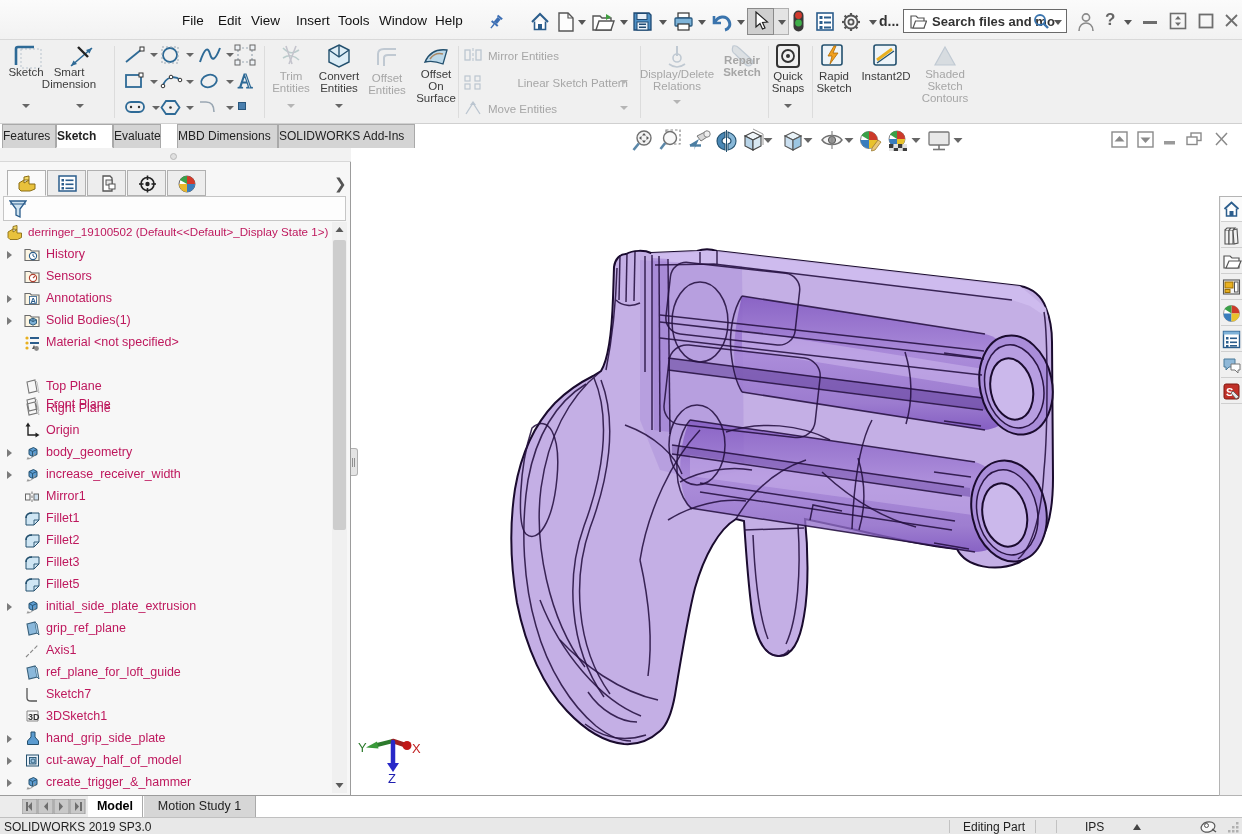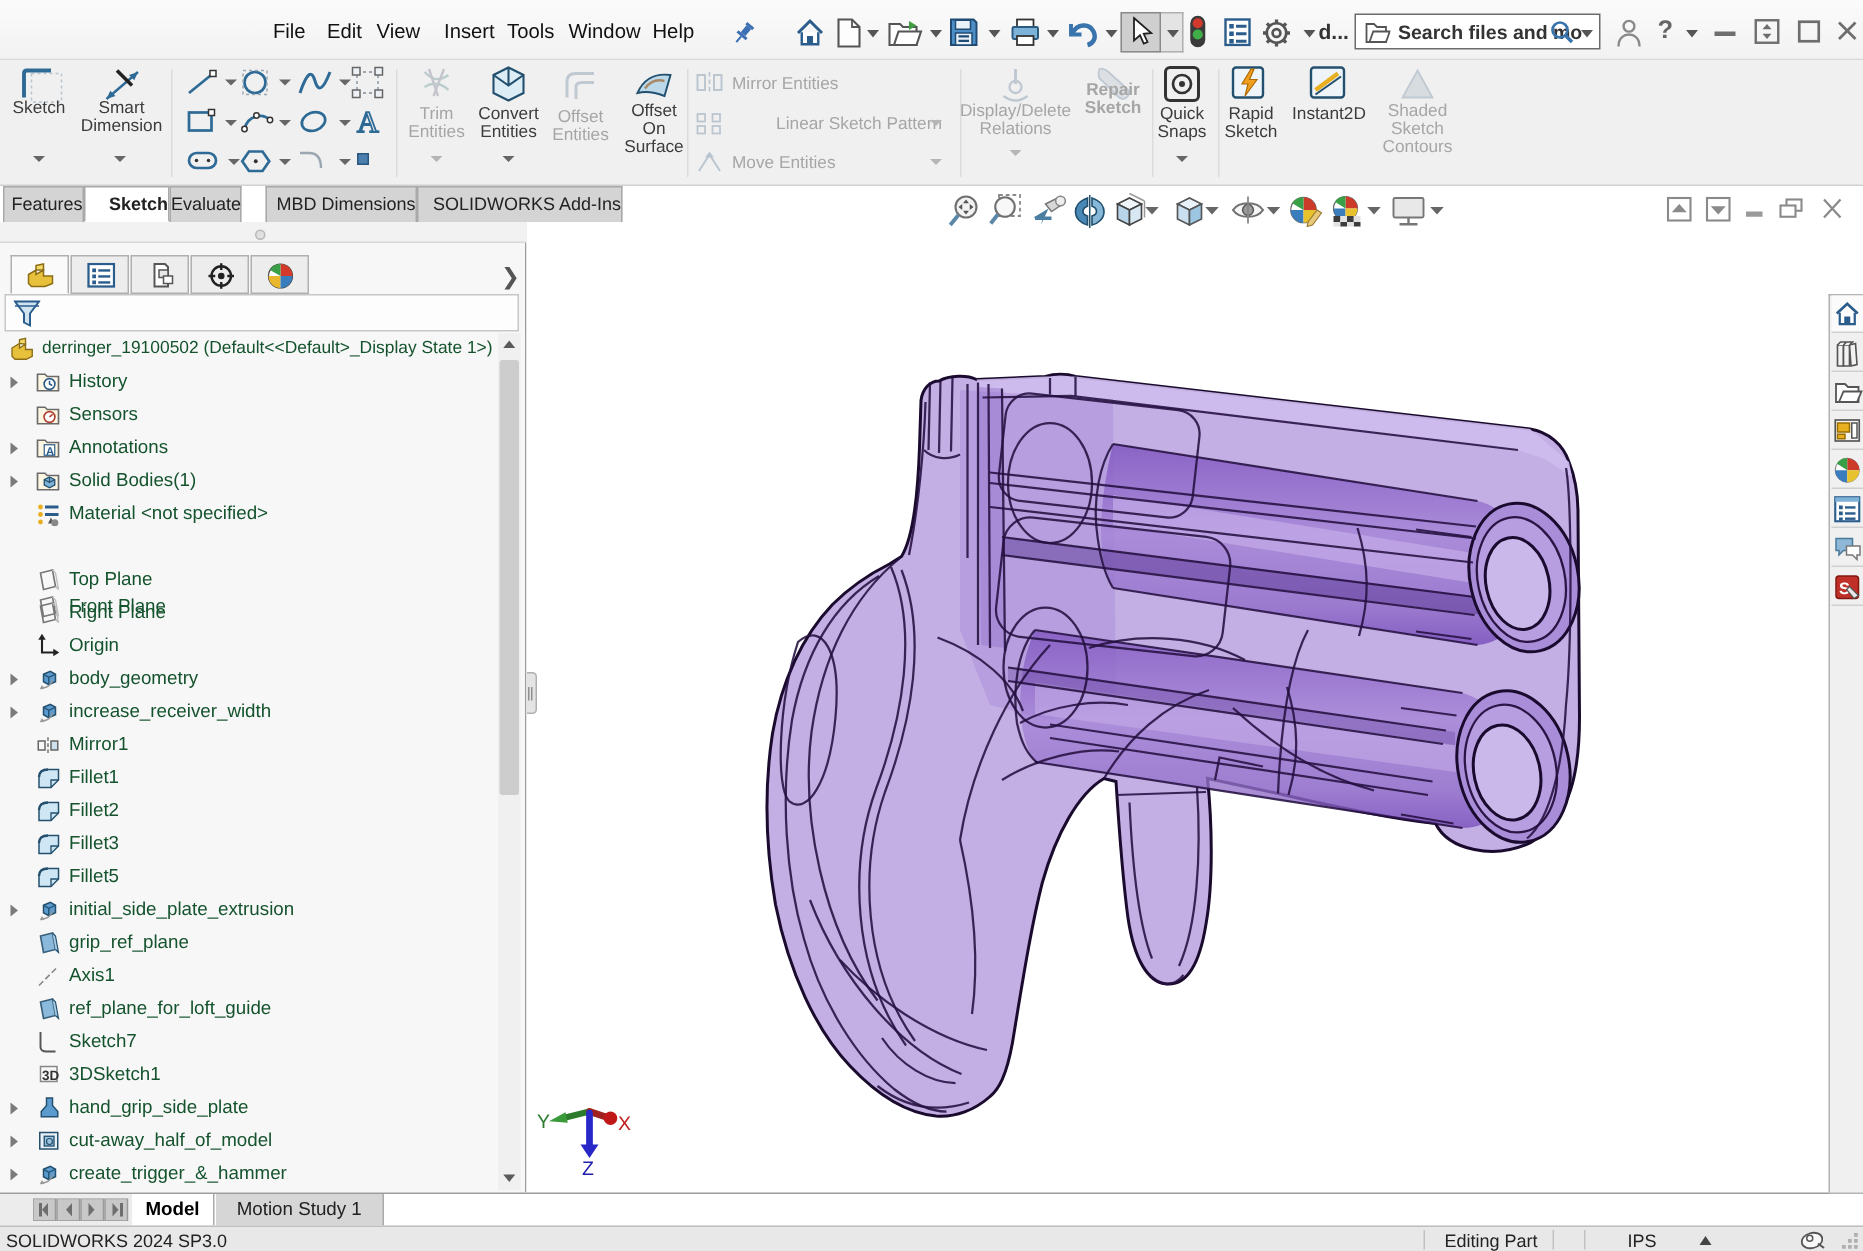--- a/index.html
+++ b/index.html
@@ -25,32 +25,32 @@
   .rlabel { position:absolute; font-size:11.5px; color:#3c3c3c; text-align:center; line-height:12px; }
   .rgray { color:#a6a6a6; }
   .rsep { position:absolute; top:6px; height:72px; width:1px; background:#dcdcdc; }
   .rdrop { position:absolute; width:0; height:0; border-left:4px solid transparent;
     border-right:4px solid transparent; border-top:4px solid #666; }
   .rdropg { border-top-color:#b5b5b5; }
 
   
   #tabrow { position:absolute; left:0; top:124px; width:1242px; height:24px; background:transparent; z-index:5; }
   .cmtab { position:absolute; top:0; height:24px; background:#d4d4d4; border:1px solid #a9a9a9;
-    border-bottom:none; font-size:12px; color:#222; text-align:right; line-height:23px; }
+    border-bottom:none; font-size:12px; color:#222; text-align:left; line-height:23px; }
   .cmtab.active { background:#fff; font-weight:bold; border-bottom:1px solid #fff; }
 
   
   #leftpanel { position:absolute; left:0; top:148px; width:351px; height:647px;
     background:#f7f7f7; border-right:1px solid #9c9c9c; }
   .ptab { position:absolute; top:22px; width:39px; height:26px; background:#ededed;
     border:1px solid #b0b0b0; }
   .ptab.active { background:#fafafa; border-bottom:1px solid #fafafa; }
   #filterbox { position:absolute; left:3px; top:48px; width:343px; height:25px; background:#fdfdfd;
     border:1px solid #c6c6c6; }
-  .trow { position:absolute; left:0; width:330px; height:22px; font-size:12.5px; color:#14532d; }
+  .trow { position:absolute; left:0; width:330px; height:22px; font-size:12.5px; color:#be185d; }
   .trow .txt { position:absolute; left:46px; top:3px; white-space:nowrap; }
   .arrow { position:absolute; left:7px; top:7px; width:0; height:0;
     border-top:4px solid transparent; border-bottom:4px solid transparent; border-left:5px solid #7b7b7b; }
   .ticon { position:absolute; left:24px; top:2px; width:17px; height:17px; }
   #vscroll { position:absolute; right:3px; top:74px; width:15px; height:571px; background:#f0f0f0; }
 
   
   #bottombar { position:absolute; left:0; top:795px; width:1242px; height:22px; background:#fff;
     border-top:1px solid #9c9c9c; }
   #statusbar { position:absolute; left:0; top:817px; width:1242px; height:17px; background:#e8e8e8;
@@ -209,21 +209,21 @@
     </svg>
     <div class="rlabel" style="left:0px;top:26px;width:52px;">Sketch</div>
     <div class="rdrop" style="left:22px;top:64px;"></div>
 
     <svg class="abs" style="left:68px;top:5px;" width="30" height="24" viewBox="0 0 30 24">
       <line x1="3" y1="21" x2="24" y2="3" stroke="#2e6a96" stroke-width="1.6"></line>
       <path d="M3 21 l6 -2 -3.5 -3.5 z" fill="#2e6a96"></path>
       <path d="M24 3 l-6 2 3.5 3.5 z" fill="#2e6a96"></path>
       <path d="M10 2 L20 12" stroke="#222" stroke-width="2.4"></path>
     </svg>
-    <div class="rlabel" style="left:50px;top:26px;width:62px;">Smart<br>Dimension</div>
+    <div class="rlabel" style="left:38px;top:26px;width:62px;">Smart<br>Dimension</div>
     <div class="rdrop" style="left:76px;top:64px;"></div>
     <div class="rsep" style="left:114px;"></div>
 
     <svg class="abs" style="left:124px;top:6px;" width="22" height="18" viewBox="0 0 22 18">
       <line x1="2" y1="16" x2="18" y2="3" stroke="#2e6a96" stroke-width="1.8"></line>
       <rect x="16" y="1" width="4" height="4" fill="#fff" stroke="#333"></rect>
     </svg>
     <div class="rdrop" style="left:150px;top:13px;"></div>
     <svg class="abs" style="left:160px;top:5px;" width="22" height="20" viewBox="0 0 22 20">
       <circle cx="10" cy="10" r="7" fill="none" stroke="#2e6a96" stroke-width="1.8"></circle>
@@ -957,21 +957,21 @@
           <path d="M37 3 l4 4.5 -4 4.5 z"></path>
           <path d="M53 3 l4 4.5 -4 4.5 z"></path>
             <rect x="58" y="3" width="2" height="9"></rect>
         </g>
       </g>
     </svg>
     <div class="abs" style="left:88px;top:0;width:55px;height:21px;background:#fff;border-right:1px solid #aaa;font-weight:bold;font-size:12.5px;text-align:center;line-height:20px;">Model</div>
     <div class="abs" style="left:144px;top:0;width:112px;height:21px;background:#d6d6d6;border-right:1px solid #aaa;font-size:12.5px;text-align:center;line-height:20px;color:#222;">Motion Study 1</div>
   </div>
   <div id="statusbar">
-    <span style="position:absolute;left:4px;top:2px;">SOLIDWORKS 2024 SP3.0</span>
+    <span style="position:absolute;left:4px;top:2px;">SOLIDWORKS 2019 SP3.0</span>
     <div style="position:absolute;left:949px;top:2px;width:1px;height:13px;background:#c2c2c2;"></div>
     <div style="position:absolute;left:1035px;top:2px;width:1px;height:13px;background:#c2c2c2;"></div>
     <div style="position:absolute;left:1056px;top:2px;width:1px;height:13px;background:#c2c2c2;"></div>
     <span style="position:absolute;left:963px;top:2px;">Editing Part</span>
     <span style="position:absolute;left:1085px;top:2px;">IPS</span>
     <svg style="position:absolute;left:1132px;top:5px;" width="10" height="8" viewBox="0 0 10 8">
         <path d="M5 1 l4 6 h-8 z" fill="#444"></path>
       </svg>
     <svg style="position:absolute;left:1200px;top:1px;" width="18" height="15" viewBox="0 0 18 15">
       <ellipse cx="8" cy="8" rx="7" ry="5" fill="#f8f8f8" stroke="#555" stroke-width="1.2" transform="rotate(-15 8 8)"></ellipse>

